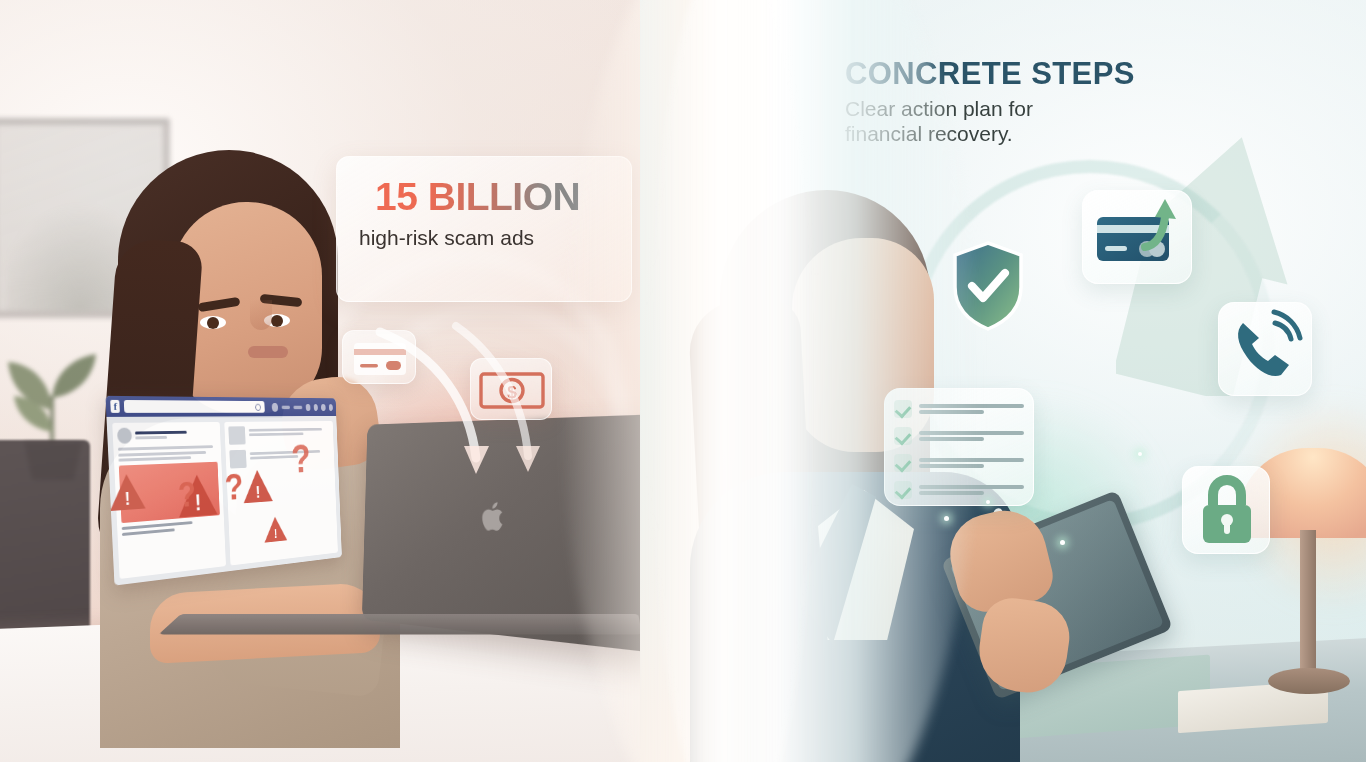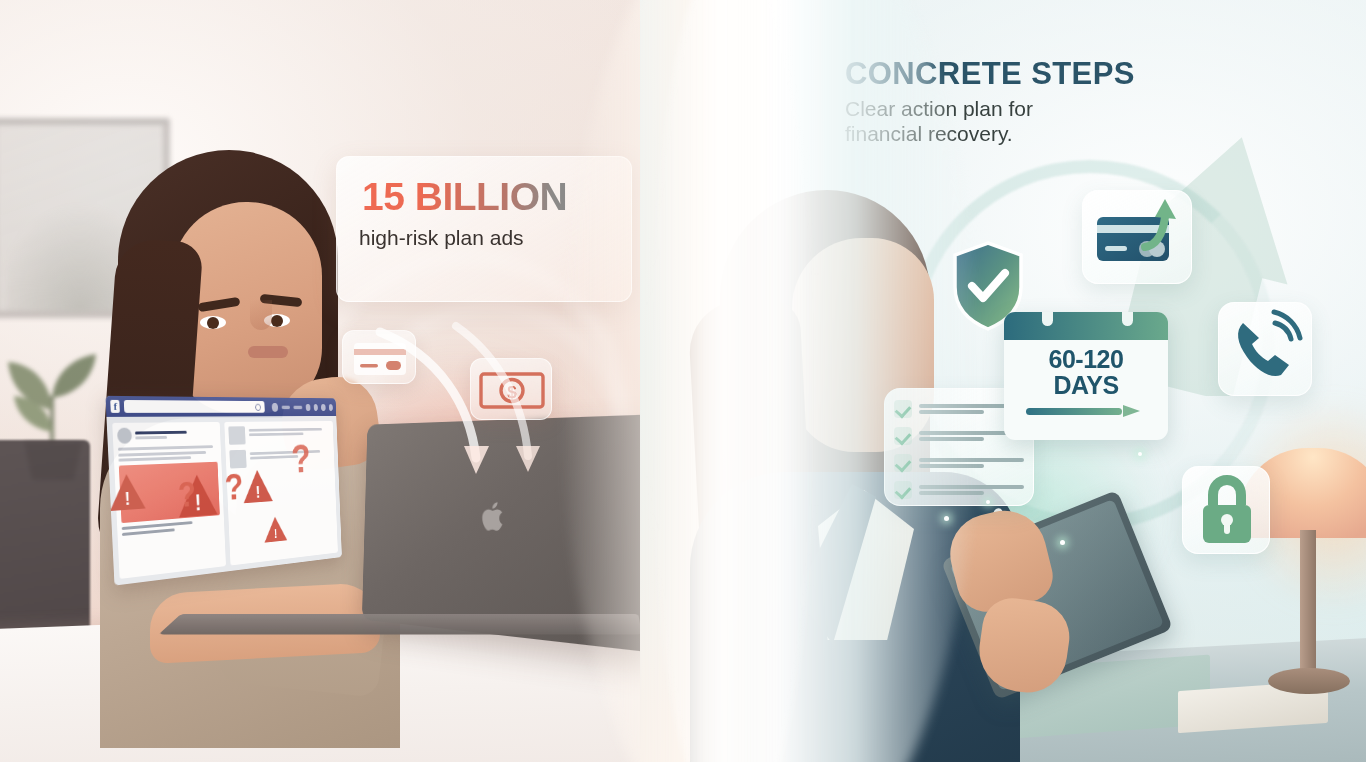--- a/index.html
+++ b/index.html
@@ -128,21 +128,21 @@
   #money-icon-left{left:470px;top:358px;width:82px;height:62px;}
 
   
   #stat-card{position:absolute;left:336px;top:156px;width:296px;height:146px;
     border-radius:13px;padding:20px 22px;
     background:linear-gradient(150deg,rgba(255,255,255,.78),rgba(252,240,234,.56));
     border:1px solid rgba(255,255,255,.72);
     box-shadow:0 8px 26px rgba(160,110,95,.16);}
   #stat-number{font-size:39px;font-weight:bold;letter-spacing:-.5px;line-height:1;
     background:linear-gradient(90deg,#ef6a53 0%,#ec6a52 24%,#b9766a 58%,#8c8a88 78%,#86888a 100%);
-    -webkit-background-clip:text;background-clip:text;color:transparent;margin:0 3px 10px;}
+    -webkit-background-clip:text;background-clip:text;color:transparent;margin:0 16px 10px;}
   .stat-sub{font-size:21px;color:#3a3330;line-height:1.18;margin:0;}
 
   
   #bigarrow{position:absolute;left:1116px;top:96px;width:180px;height:300px;opacity:.45;}
   #ring{position:absolute;left:905px;top:160px;width:370px;height:370px;
     border:13px solid rgba(150,200,190,.28);border-radius:50%;
     border-right-color:rgba(150,200,190,.10);filter:blur(1px);}
   #glowgreen{position:absolute;left:860px;top:330px;width:380px;height:330px;
     background:radial-gradient(50% 50% at 45% 55%, rgba(150,224,196,.42), rgba(150,224,196,0) 70%);filter:blur(14px);}
 
@@ -370,21 +370,21 @@
 
     <svg style="position:absolute;left:360px;top:316px;width:230px;height:170px;" viewBox="0 0 230 170">
       <path d="M20 16 C80 40 110 90 116 142" stroke="rgba(255,255,255,.78)" stroke-width="9" fill="none" stroke-linecap="round"></path>
       <path d="M104 130 L116 158 L129 130 Z" fill="rgba(255,235,228,.85)"></path>
       <path d="M96 10 C142 42 164 92 168 140" stroke="rgba(255,255,255,.62)" stroke-width="8" fill="none" stroke-linecap="round"></path>
       <path d="M156 130 L168 156 L180 130 Z" fill="rgba(255,235,228,.80)"></path>
     </svg>
 
     <div id="stat-card">
       <div id="stat-number">15 BILLION</div>
-      <p class="stat-sub">high-risk plan ads</p>
+      <p class="stat-sub">high-risk scam ads</p>
     </div>
   </div>
 
   <div id="right-panel" class="panel"></div>
 
   <svg id="bigarrow" viewBox="0 0 180 300">
     <path d="M28 296 L28 168 L6 168 L96 36 L176 168 L150 168 L150 296 Z" fill="#bcd8cd" transform="rotate(14 90 160)"></path>
   </svg>
   <div id="ring"></div>
   <div id="glowgreen"></div>
@@ -483,33 +483,20 @@
 
   <div class="wcard" id="card-lock">
     <svg viewBox="0 0 88 88" width="88" height="88">
       <path d="M30 38 V28 C30 19 36 13 44 13 C52 13 58 19 58 28 V38" stroke="#6bab85" stroke-width="10" fill="none"></path>
       <rect x="20" y="38" width="48" height="38" rx="6" fill="#6bab85"></rect>
       <circle cx="44" cy="53" r="6" fill="#f2f8f4"></circle>
       <rect x="41" y="55" width="6" height="12" rx="3" fill="#f2f8f4"></rect>
     </svg>
   </div>
 
-  <div id="calendar">
-    <div id="cal-top"></div>
-    <div class="cal-ring" style="left:38px;"></div>
-    <div class="cal-ring" style="left:118px;"></div>
-    <div id="cal-body">
-      <div id="cal-label">60-120</div>
-      <div id="cal-sub">DAYS</div>
-      <div id="cal-arrow">
-        <div class="bar"></div>
-          <div class="tip"></div>
-      </div>
-    </div>
-  </div>
 
   <div class="spark" style="left:944px;top:516px;width:5px;height:5px;"></div>
   <div class="spark" style="left:986px;top:500px;width:4px;height:4px;"></div>
   <div class="spark" style="left:1060px;top:540px;width:5px;height:5px;"></div>
   <div class="spark" style="left:1138px;top:452px;width:4px;height:4px;"></div>
 
   <div id="right-head">
     <div id="head-title">CONCRETE STEPS</div>
     <p class="head-sub">Clear action plan for</p>
     <p class="head-sub">financial recovery.</p>

